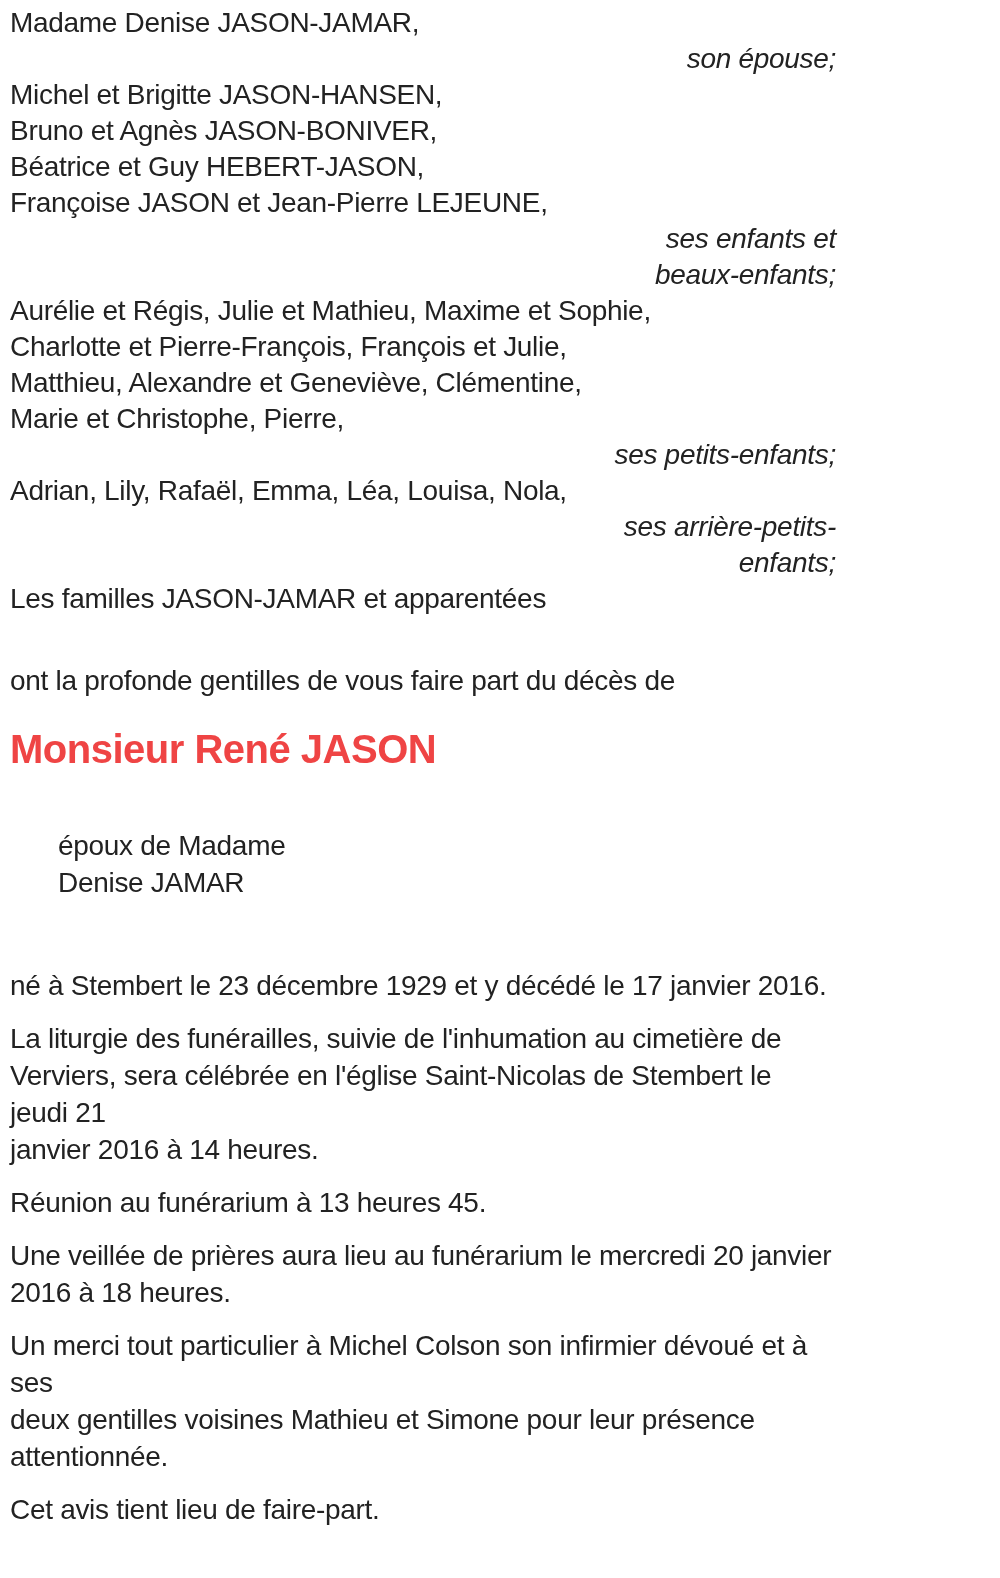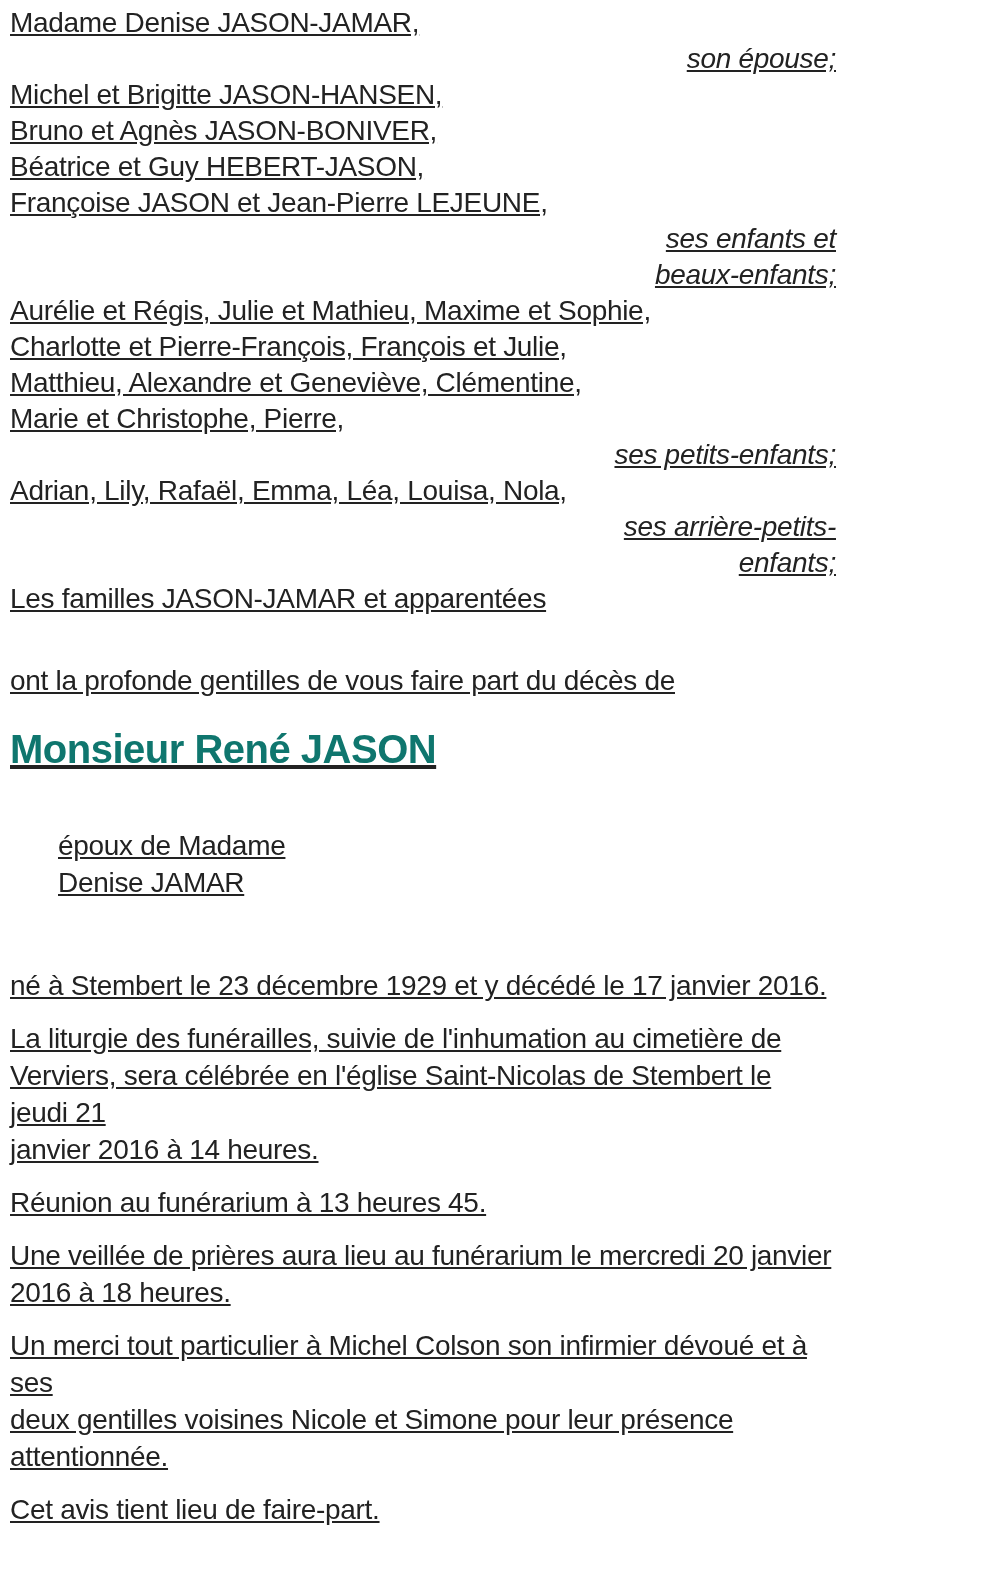--- a/index.html
+++ b/index.html
@@ -13,21 +13,20 @@
     overflow: hidden;
     color: #222222;
     font-family: "Liberation Sans", "DejaVu Sans", sans-serif;
   }
   .doc {
     box-sizing: border-box;
     width: 850px;
     padding: 5px 14px 0 10px;
     font-size: 28px;
     letter-spacing: -0.3px;
-    text-decoration: underline;
   }
   
   .relatives > div {
     line-height: 36px;
     white-space: pre-line;
   }
   .left { text-align: left; }
   .right {
     text-align: right;
     font-style: italic;
@@ -37,21 +36,21 @@
     margin: 46px 0 0 0;
     line-height: 36px;
   }
   
   .title {
     margin: 26px 0 8px 0;
     font-size: 40px;
     line-height: 48px;
     font-weight: bold;
     letter-spacing: -0.5px;
-    color: #0f766e;
+    color: #ef4444;
   }
   
   .block {
     margin: 16px 0 0 0;
     line-height: 37px;
     white-space: pre-line;
   }
   .spouse-of { margin-top: 54px; margin-left: 48px; }
   .life-dates { margin-top: 66px; }
   p { padding: 0; }
@@ -94,18 +93,18 @@
   <p class="block">La liturgie des funérailles, suivie de l'inhumation au cimetière de
 Verviers, sera célébrée en l'église Saint-Nicolas de Stembert le jeudi 21
 janvier 2016 à 14 heures.</p>
 
   <p class="block">Réunion au funérarium à 13 heures 45.</p>
 
   <p class="block">Une veillée de prières aura lieu au funérarium le mercredi 20 janvier
 2016 à 18 heures.</p>
 
   <p class="block">Un merci tout particulier à Michel Colson son infirmier dévoué et à ses
-deux gentilles voisines Nicole et Simone pour leur présence
+deux gentilles voisines Mathieu et Simone pour leur présence
 attentionnée.</p>
 
   <p class="block">Cet avis tient lieu de faire-part.</p>
 
 </div>
 
 </body></html>

